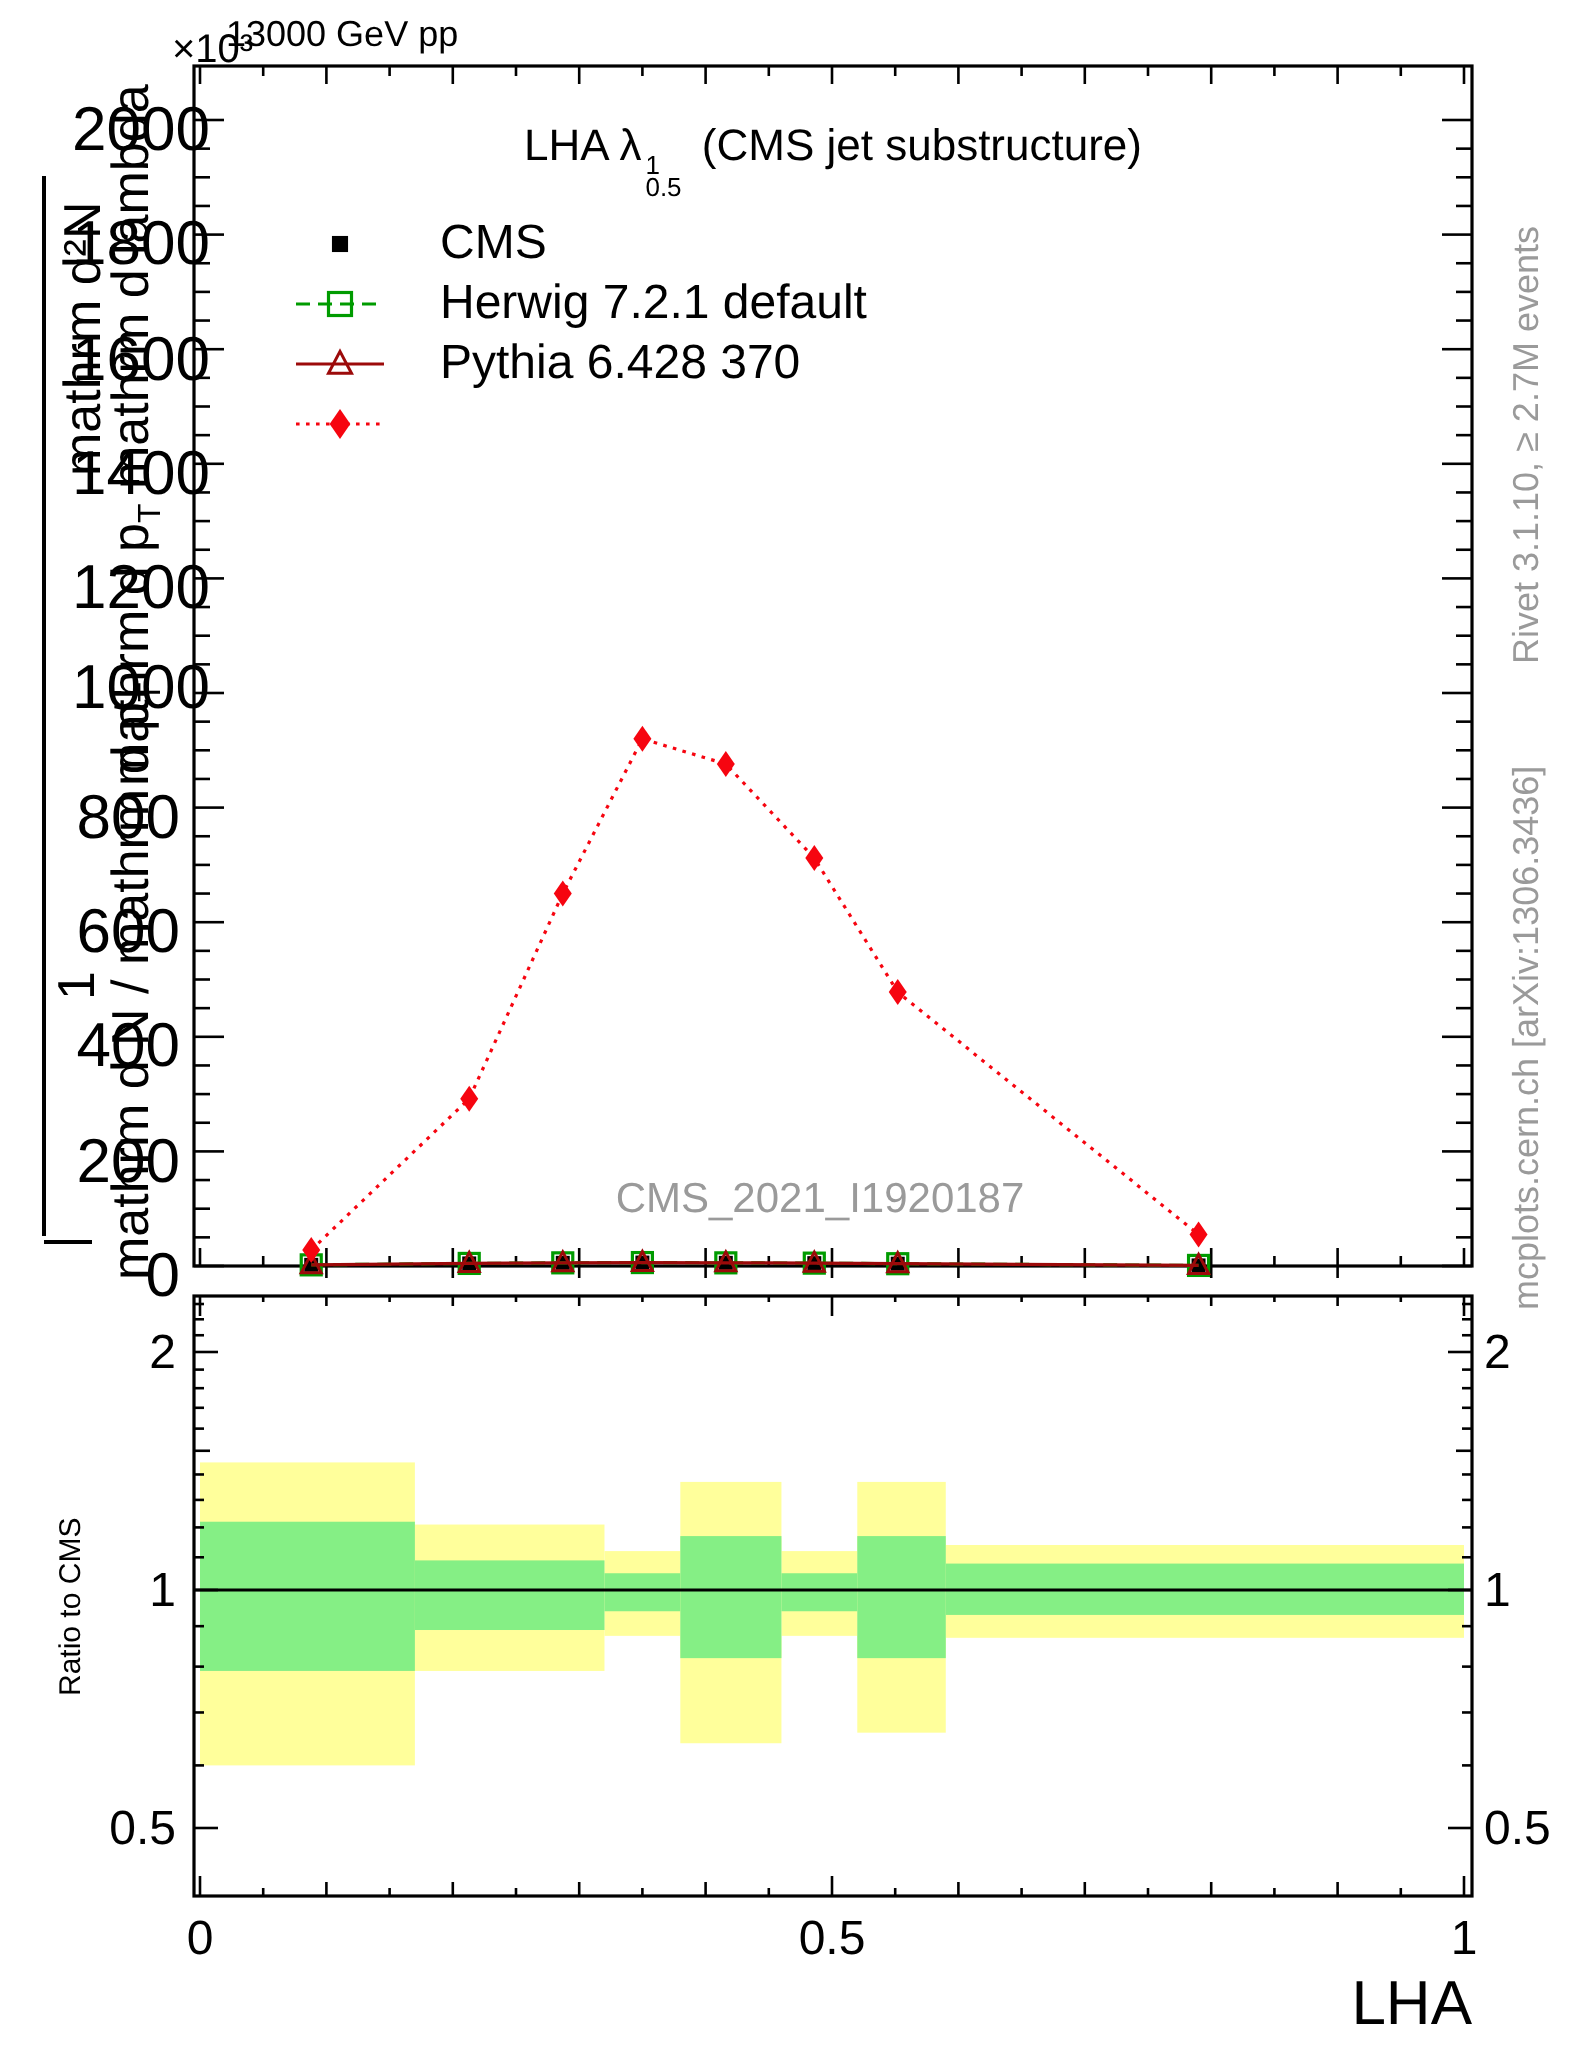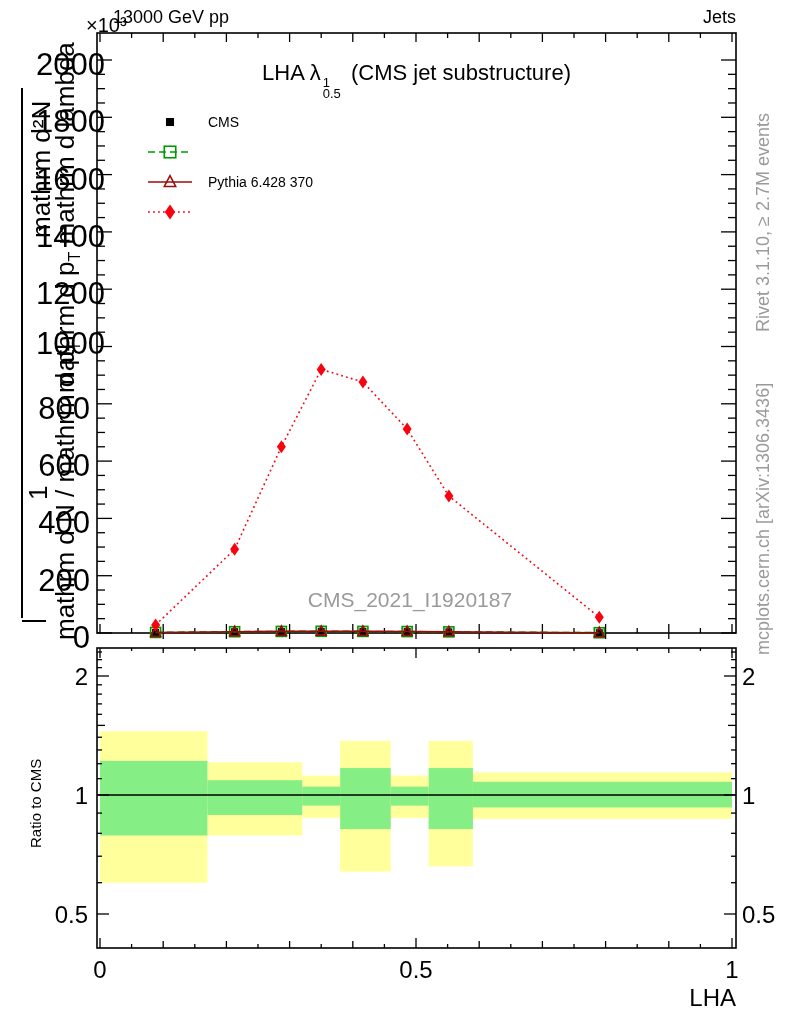--- a/index.html
+++ b/index.html
@@ -8,21 +8,21 @@
   #plot-svg{position:absolute;left:0;top:0;}
   .abs{position:absolute;white-space:nowrap;}
   .vtext{position:absolute;white-space:nowrap;transform:rotate(-90deg);transform-origin:0 0;}
   .hdr{font-size:18px;}
   .title{font-size:22px;}
   .gray{color:#9a9a9a;}
   .ticklab{position:absolute;font-size:31px;white-space:nowrap;}
   .stack{display:inline-flex;flex-direction:column;align-items:flex-start;font-size:13px;
          line-height:11px;vertical-align:-7px;margin:0 4px 0 2px;}
   .legend-row{position:absolute;left:146px;height:22px;display:flex;align-items:center;}
-  .legend-row span.lab{margin-left:14px;font-size:14px;text-align:right;}
+  .legend-row span.lab{margin-left:26px;font-size:24px;text-align:right;}
   .garble{font-size:26px;}
   .garble sub,.garble sup{font-size:16px;}
   .fracbar-v{position:absolute;left:21px;top:88px;width:2px;height:530px;background:#000;}
   .fracbar-h{position:absolute;left:22px;top:620px;width:24px;height:2px;background:#000;}
 </style>
 </head>
 <body>
 
 <div id="page">
 
@@ -313,41 +313,41 @@
         <polygon points="321.2,362.92 325.7,369.42 321.2,375.92 316.7,369.42" fill="#f60510"></polygon>
         <polygon points="362.912,375.526 367.412,382.026 362.912,388.526 358.412,382.026" fill="#f60510"></polygon>
         <polygon points="407.152,422.51200000000006 411.652,429.01200000000006 407.152,435.51200000000006 402.652,429.01200000000006" fill="#f60510"></polygon>
         <polygon points="448.86400000000003,489.553 453.36400000000003,496.053 448.86400000000003,502.553 444.36400000000003,496.053" fill="#f60510"></polygon>
         <polygon points="599.28,610.7425 603.78,617.2425 599.28,623.7425 594.78,617.2425" fill="#f60510"></polygon>
       </g>
     </svg>
 
   <div class="abs hdr" style="left:86px;top:14px;font-size:20px;">×10³</div>
   <div class="abs hdr" style="left:113px;top:7px;">13000 GeV pp</div>
-  <div class="abs hdr" style="left:536px;top:7px;width:200px;text-align:right;">Jets</div>
 
   <div class="abs title" style="left:97px;top:60px;width:639px;text-align:center;">
     <span>LHA λ</span><span class="stack">
         <span>1</span>
         <span>0.5</span>
       </span>
     <span>(CMS jet substructure)</span>
   </div>
 
   <div class="legend-row" style="top:111px;">
     <svg class="legend-marker" width="48" height="20">
         <rect x="19.975" y="5.9750000000000005" width="8.049999999999999" height="8.049999999999999" fill="#000000"></rect>
       </svg>
     <span class="lab">CMS</span>
   </div>
   <div class="legend-row" style="top:141px;">
     <svg class="legend-marker" width="48" height="20">
         <line x1="2" y1="10" x2="46" y2="10" stroke="#009b00" stroke-width="1.6" stroke-dasharray="7,4"></line>
         <rect x="18.25" y="4.25" width="11.5" height="11.5" fill="none" stroke="#009b00" stroke-width="1.6"></rect>
       </svg>
+    <span class="lab">Herwig 7.2.1 default</span>
   </div>
   <div class="legend-row" style="top:171px;">
     <svg class="legend-marker" width="48" height="20">
         <line x1="2" y1="10" x2="46" y2="10" stroke="#9c0a0a" stroke-width="1.6"></line>
         <polygon points="24,3.6750000000000007 18.25,14.6 29.75,14.6" fill="none" stroke="#9c0a0a" stroke-width="1.5"></polygon>
       </svg>
     <span class="lab">Pythia 6.428 370</span>
   </div>
   <div class="legend-row" style="top:201px;">
     <svg class="legend-marker" width="48" height="20">
@@ -363,21 +363,21 @@
 
   <div class="fracbar-v"></div>
   <div class="fracbar-h"></div>
   <div class="vtext garble" style="left:26px;top:238px;">mathrm d²N</div>
   <div class="vtext garble" style="left:23px;top:500px;">1</div>
   <div class="vtext garble" style="left:50px;top:393px;"><span>mathrm d p</span><sub>T</sub><span> mathrm d lambda</span></div>
   <div class="vtext garble" style="left:50px;top:640px;"><span>mathrm d N / mathrm d p</span><sub>T</sub></div>
 
   <div class="vtext" style="left:27px;top:848px;font-size:15px;">Ratio to CMS</div>
 
-  <div class="abs" style="left:586px;top:984px;width:150px;text-align:right;font-size:24px;">LHA</div>
+  <div class="abs" style="left:586px;top:984px;width:150px;text-align:right;font-size:31px;">LHA</div>
 
   <div id="labels">
       <div class="ticklab" style="left: 36px; top: 620px; width: 54px; text-align: right;">0</div>
       <div class="ticklab" style="left: 36px; top: 562.7px; width: 54px; text-align: right;">200</div>
       <div class="ticklab" style="left: 36px; top: 505.4px; width: 54px; text-align: right;">400</div>
       <div class="ticklab" style="left: 36px; top: 448.1px; width: 54px; text-align: right;">600</div>
       <div class="ticklab" style="left: 36px; top: 390.8px; width: 54px; text-align: right;">800</div>
       <div class="ticklab" style="left: 36px; top: 326px; width: 54px; text-align: center;">1000</div>
       <div class="ticklab" style="left: 36px; top: 276.2px; width: 54px; text-align: right;">1200</div>
       <div class="ticklab" style="left: 36px; top: 218.9px; width: 54px; text-align: center;">1400</div>

